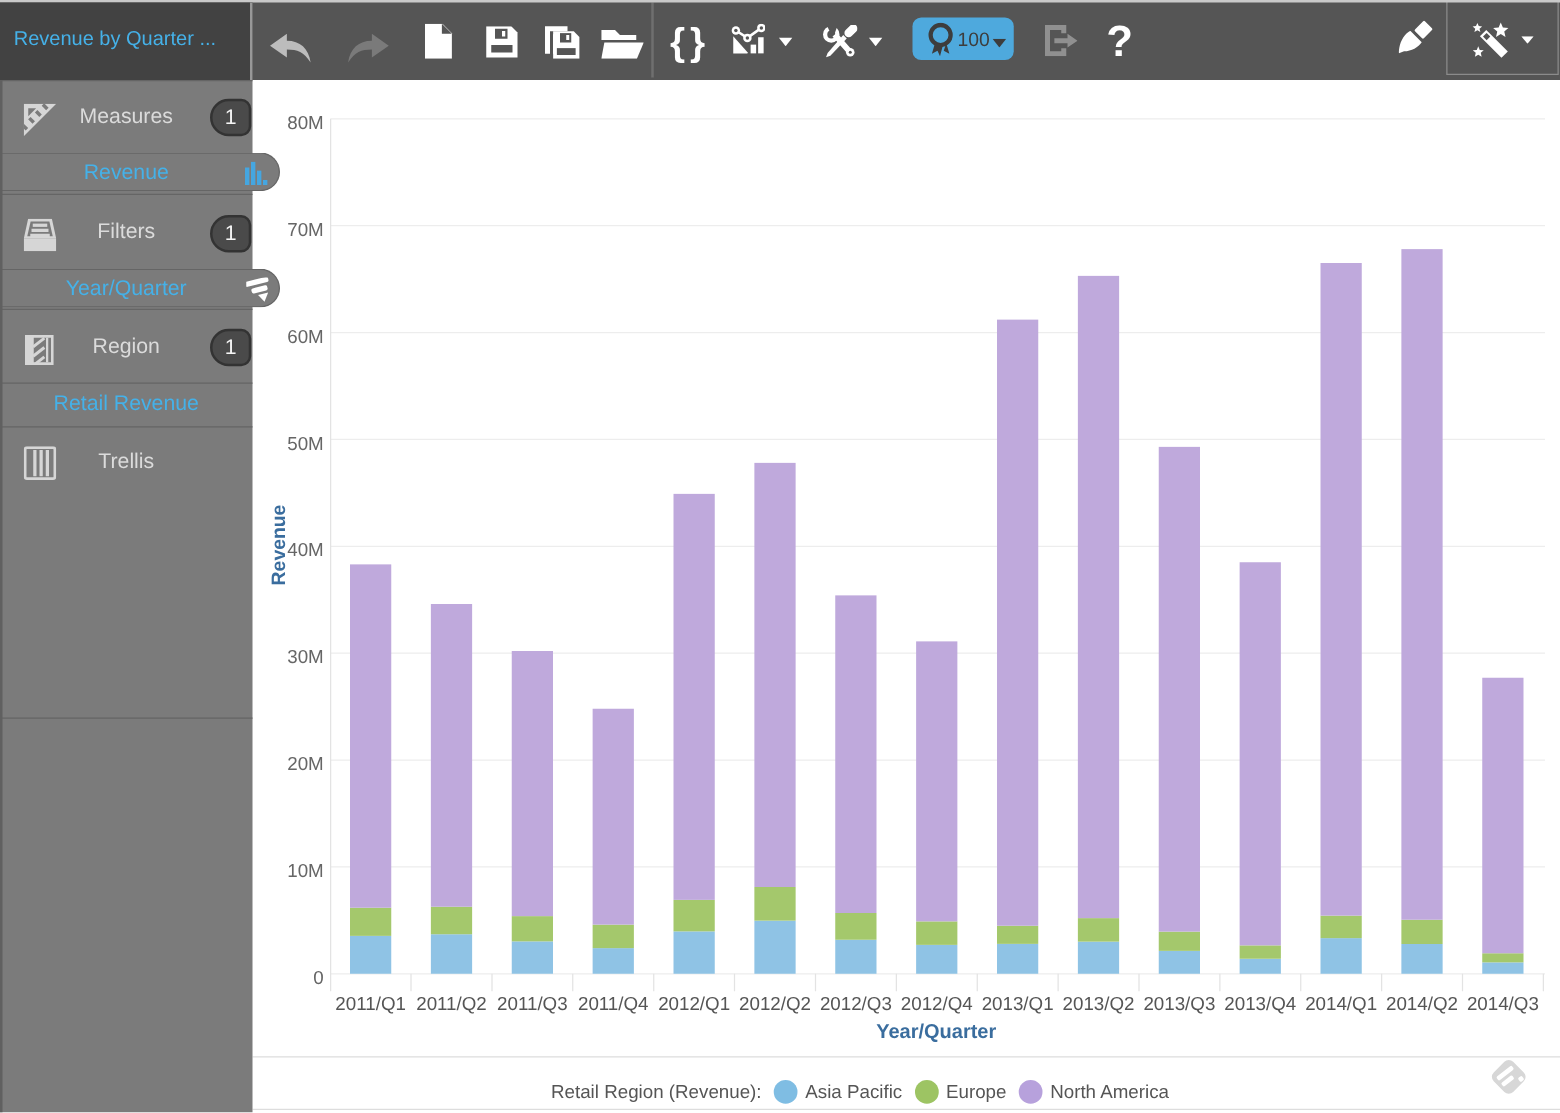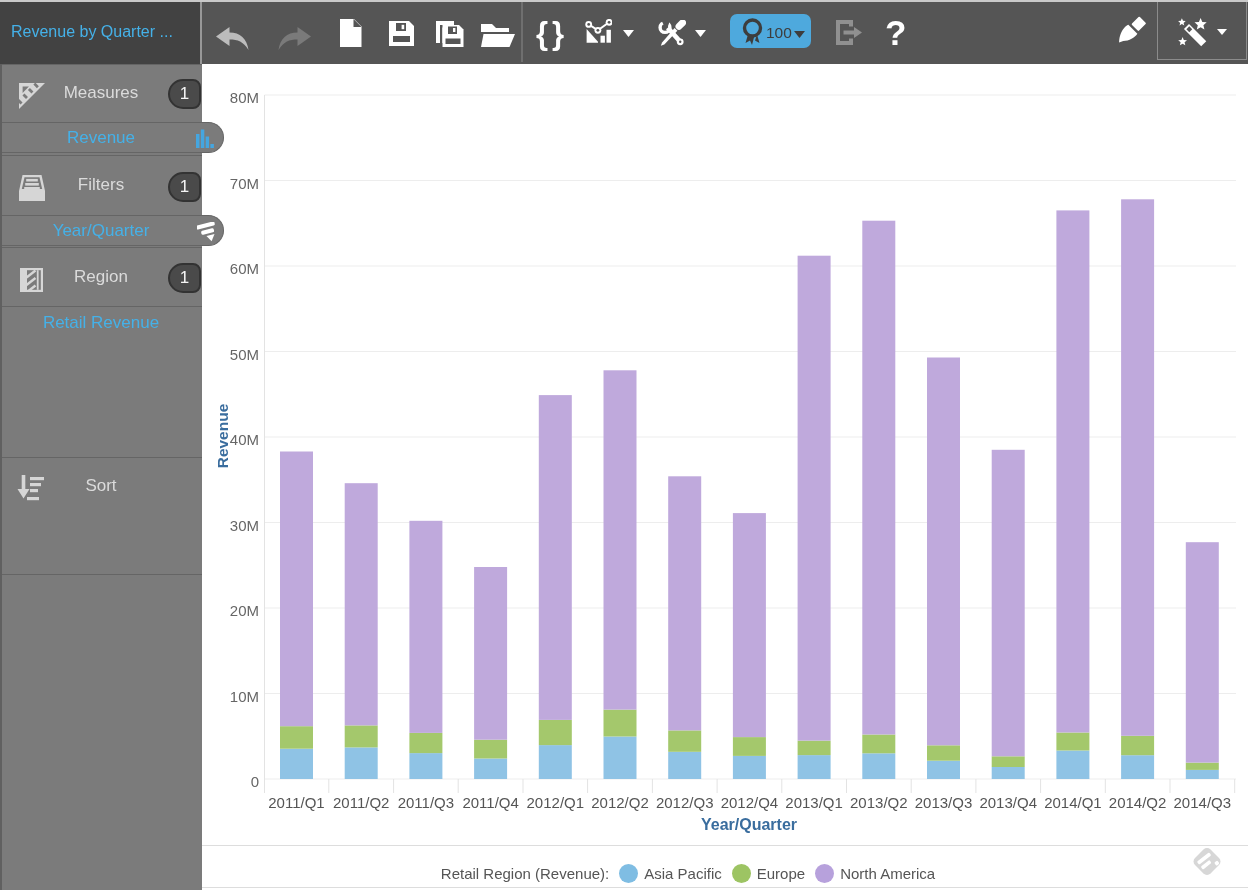--- a/index.html
+++ b/index.html
@@ -204,30 +204,28 @@
           <line x1="6.5" y1="17" x2="15.5" y2="10"></line>
           <line x1="6.5" y1="24.5" x2="15.5" y2="17.5"></line>
         </g>
       </svg>
       <div class="lbl" style="top:19px">Region</div>
       <div class="badge" style="top:15px">1</div>
     </div>
     <div class="srow" style="top:242px;height:35px">
       <div class="lbl" style="top:6px;color:#45b1e8">Retail Revenue</div>
     </div>
-    <div class="srow" style="top:393px;height:59px">
-      <svg class="sicon" style="left:17px;top:17px" width="28" height="26" viewBox="0 0 28 26">
-        <rect x="4.7" y="0" width="3.6" height="16" fill="#d6d6d6"></rect>
-        <path d="M0.5 14 H12.5 L6.5 23.5 Z" fill="#d6d6d6"></path>
-        <rect x="13" y="2" width="14" height="3.2" fill="#d6d6d6"></rect>
-        <rect x="13" y="8" width="11" height="3.2" fill="#d6d6d6"></rect>
-        <rect x="13" y="14" width="8" height="3.2" fill="#d6d6d6"></rect>
-        <rect x="10" y="22" width="12" height="3.2" fill="#d6d6d6"></rect>
-      </svg>
-      <div class="lbl" style="top:18px">Sort</div>
+    <div class="srow" style="top:277px;height:57px">
+      <svg class="sicon" style="top:15px" width="26" height="27" viewBox="0 0 26 27">
+        <rect x="1.1" y="1.1" width="23.8" height="24.8" rx="1.5" fill="none" stroke="#d6d6d6" stroke-width="2.2"></rect>
+        <rect x="7.6" y="3" width="2.6" height="21" fill="#d6d6d6"></rect>
+        <rect x="12.6" y="3" width="2.6" height="21" fill="#d6d6d6"></rect>
+        <rect x="17.6" y="3" width="2.6" height="21" fill="#d6d6d6"></rect>
+      </svg>
+      <div class="lbl" style="top:17px">Trellis</div>
     </div>
     <div class="srow" style="top:510px;height:0"></div>
   </div>
   <div id="chart">
   <svg width="1046" height="781" viewBox="0 0 1046 781" font-family="Liberation Sans, sans-serif">
     <line x1="62.5" y1="715" x2="1034" y2="715" stroke="#ededed"></line>
     <line x1="62.5" y1="629.5" x2="1034" y2="629.5" stroke="#ededed"></line>
     <line x1="62.5" y1="544" x2="1034" y2="544" stroke="#ededed"></line>
     <line x1="62.5" y1="458.5" x2="1034" y2="458.5" stroke="#ededed"></line>
     <line x1="62.5" y1="373" x2="1034" y2="373" stroke="#ededed"></line>

